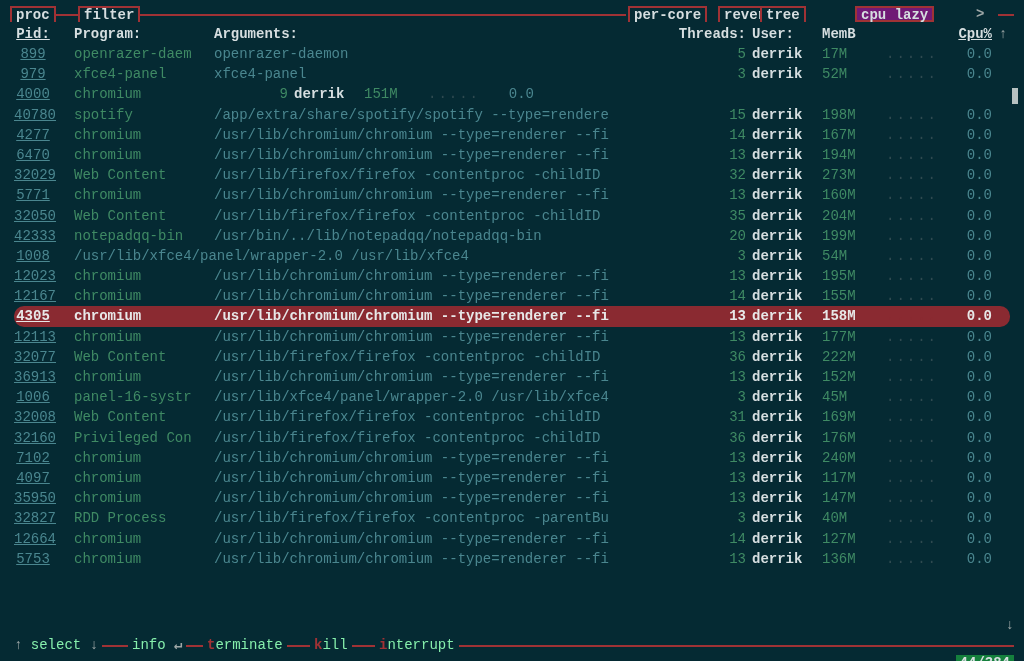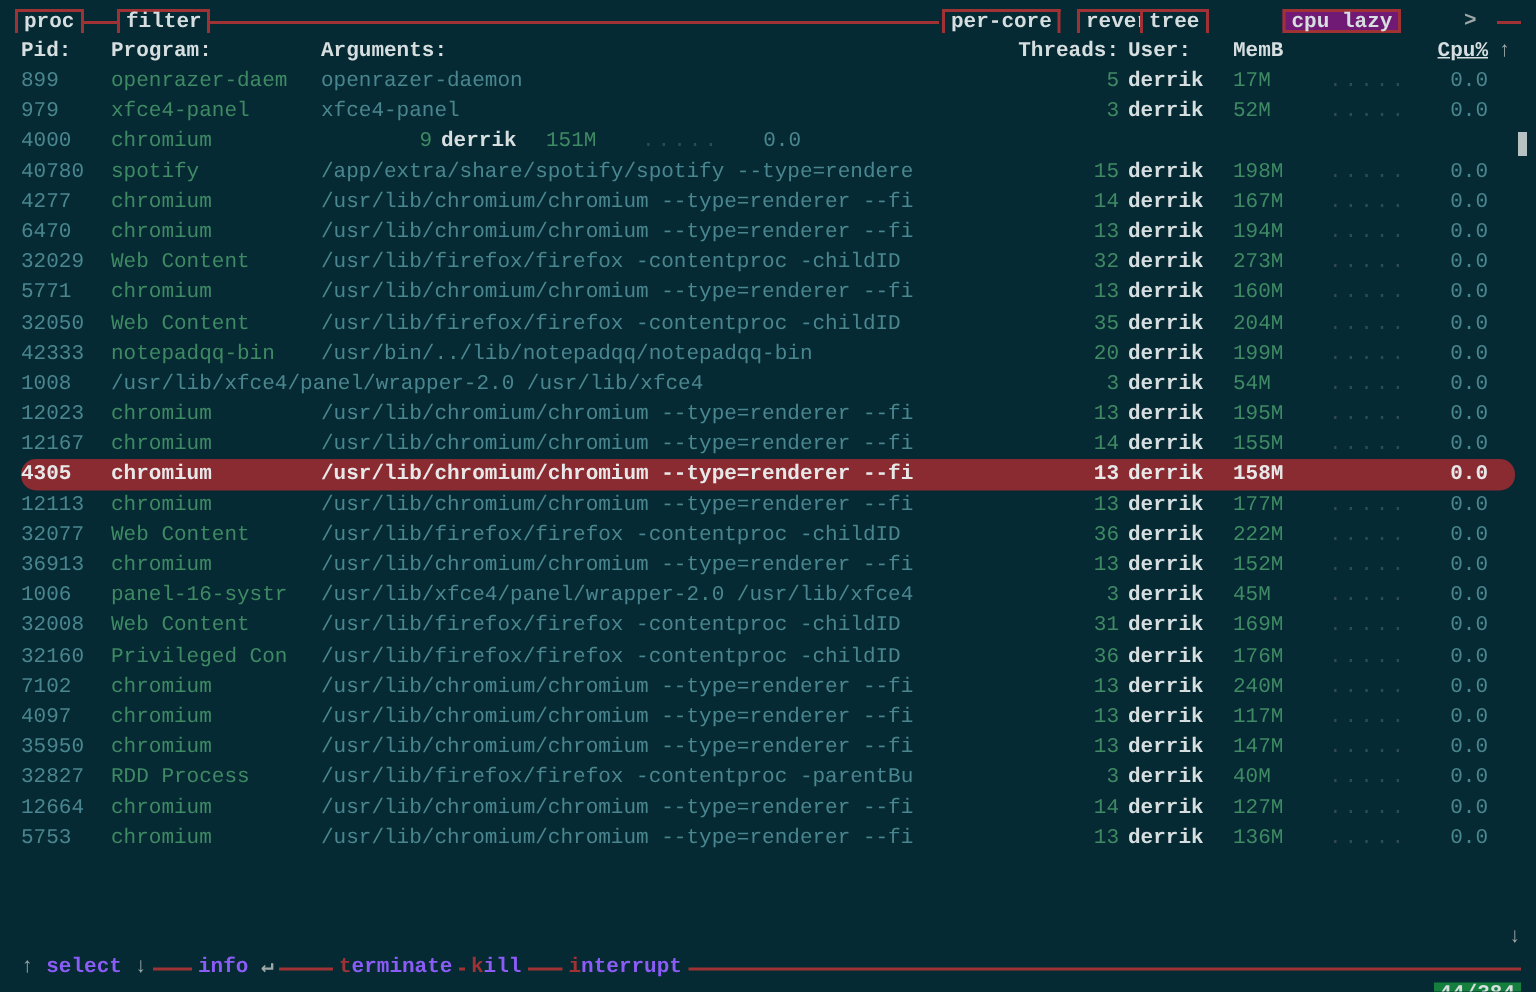--- a/index.html
+++ b/index.html
@@ -38,21 +38,21 @@
   }
   .tb-carets { color: #9fa8a8; font-weight: bold; }
 
   
   .headrow {
     display: flex; align-items: baseline;
     color: #d6dee0; font-weight: bold;
     margin-top: 2px; margin-bottom: 2px;
     padding: 0 4px;
   }
-  .col-pid  { width: 60px; text-align: left; padding-right: 22px; }
+  .col-pid  { width: 60px; text-align: center; padding-right: 22px; text-decoration: underline; }
   .col-prog { width: 140px; }
   .col-args { flex: 1; }
   .col-thr  { width: 80px; text-align: right; padding-right: 6px;}
   .col-user { width: 70px; }
   .col-mem  { width: 64px; padding-right: 6px;}
   .col-dots { width: 60px; color:#39555b; }
   .col-cpu  { width: 50px; text-align: right; padding-right: 4px;}
   .col-cpuh { width: 50px; text-align: right; padding-right: 4px; text-decoration: underline; }
   .col-arrow{ width: 14px; text-align:center; color:#9fa8a8; }
 
@@ -96,21 +96,21 @@
     position: absolute; top: 8px; left:0; right:0; height:2px; background:#a03235;
   }
   .bb-box {
     position: absolute; top: 0;
     background: #052a33;
     padding: 0 4px;
     color: #d6dee0; font-weight: bold;
     line-height: 16px;
   }
   .bb-glyph { color:#9fa8a8; font-weight:bold; }
-  .bb-key   { color:#8b5cf6; font-weight:bold; }
+  .bb-key   { color:#86efac; font-weight:normal; }
   .bb-hl    { color:#a03235; font-weight:bold; }
   .bb-count {
     position:absolute; right:0; top:18px; background:#15803d;
     color:#d6dee0; font-weight:bold; padding:0 4px;
   }
 
 </style>
 </head>
 <body>
 
@@ -449,21 +449,21 @@
   <div class="bb-line"></div>
   <div class="bb-box" style="left:0;">
     <span class="bb-glyph">↑</span>
     <span class="bb-key">select</span>
     <span class="bb-glyph">↓</span>
   </div>
   <div class="bb-box" style="left:118px;">
     <span class="bb-key">info</span>
     <span class="bb-glyph">↵</span>
   </div>
-  <div class="bb-box" style="left:212px;">
+  <div class="bb-box" style="left:193px;">
     <span class="bb-hl">t</span><span class="bb-key">erminate</span>
   </div>
   <div class="bb-box" style="left:300px;">
     <span class="bb-hl">k</span><span class="bb-key">ill</span>
   </div>
   <div class="bb-box" style="left:365px;">
     <span class="bb-hl">i</span><span class="bb-key">nterrupt</span>
   </div>
   <div class="bb-count">
     <span>44/384</span>

